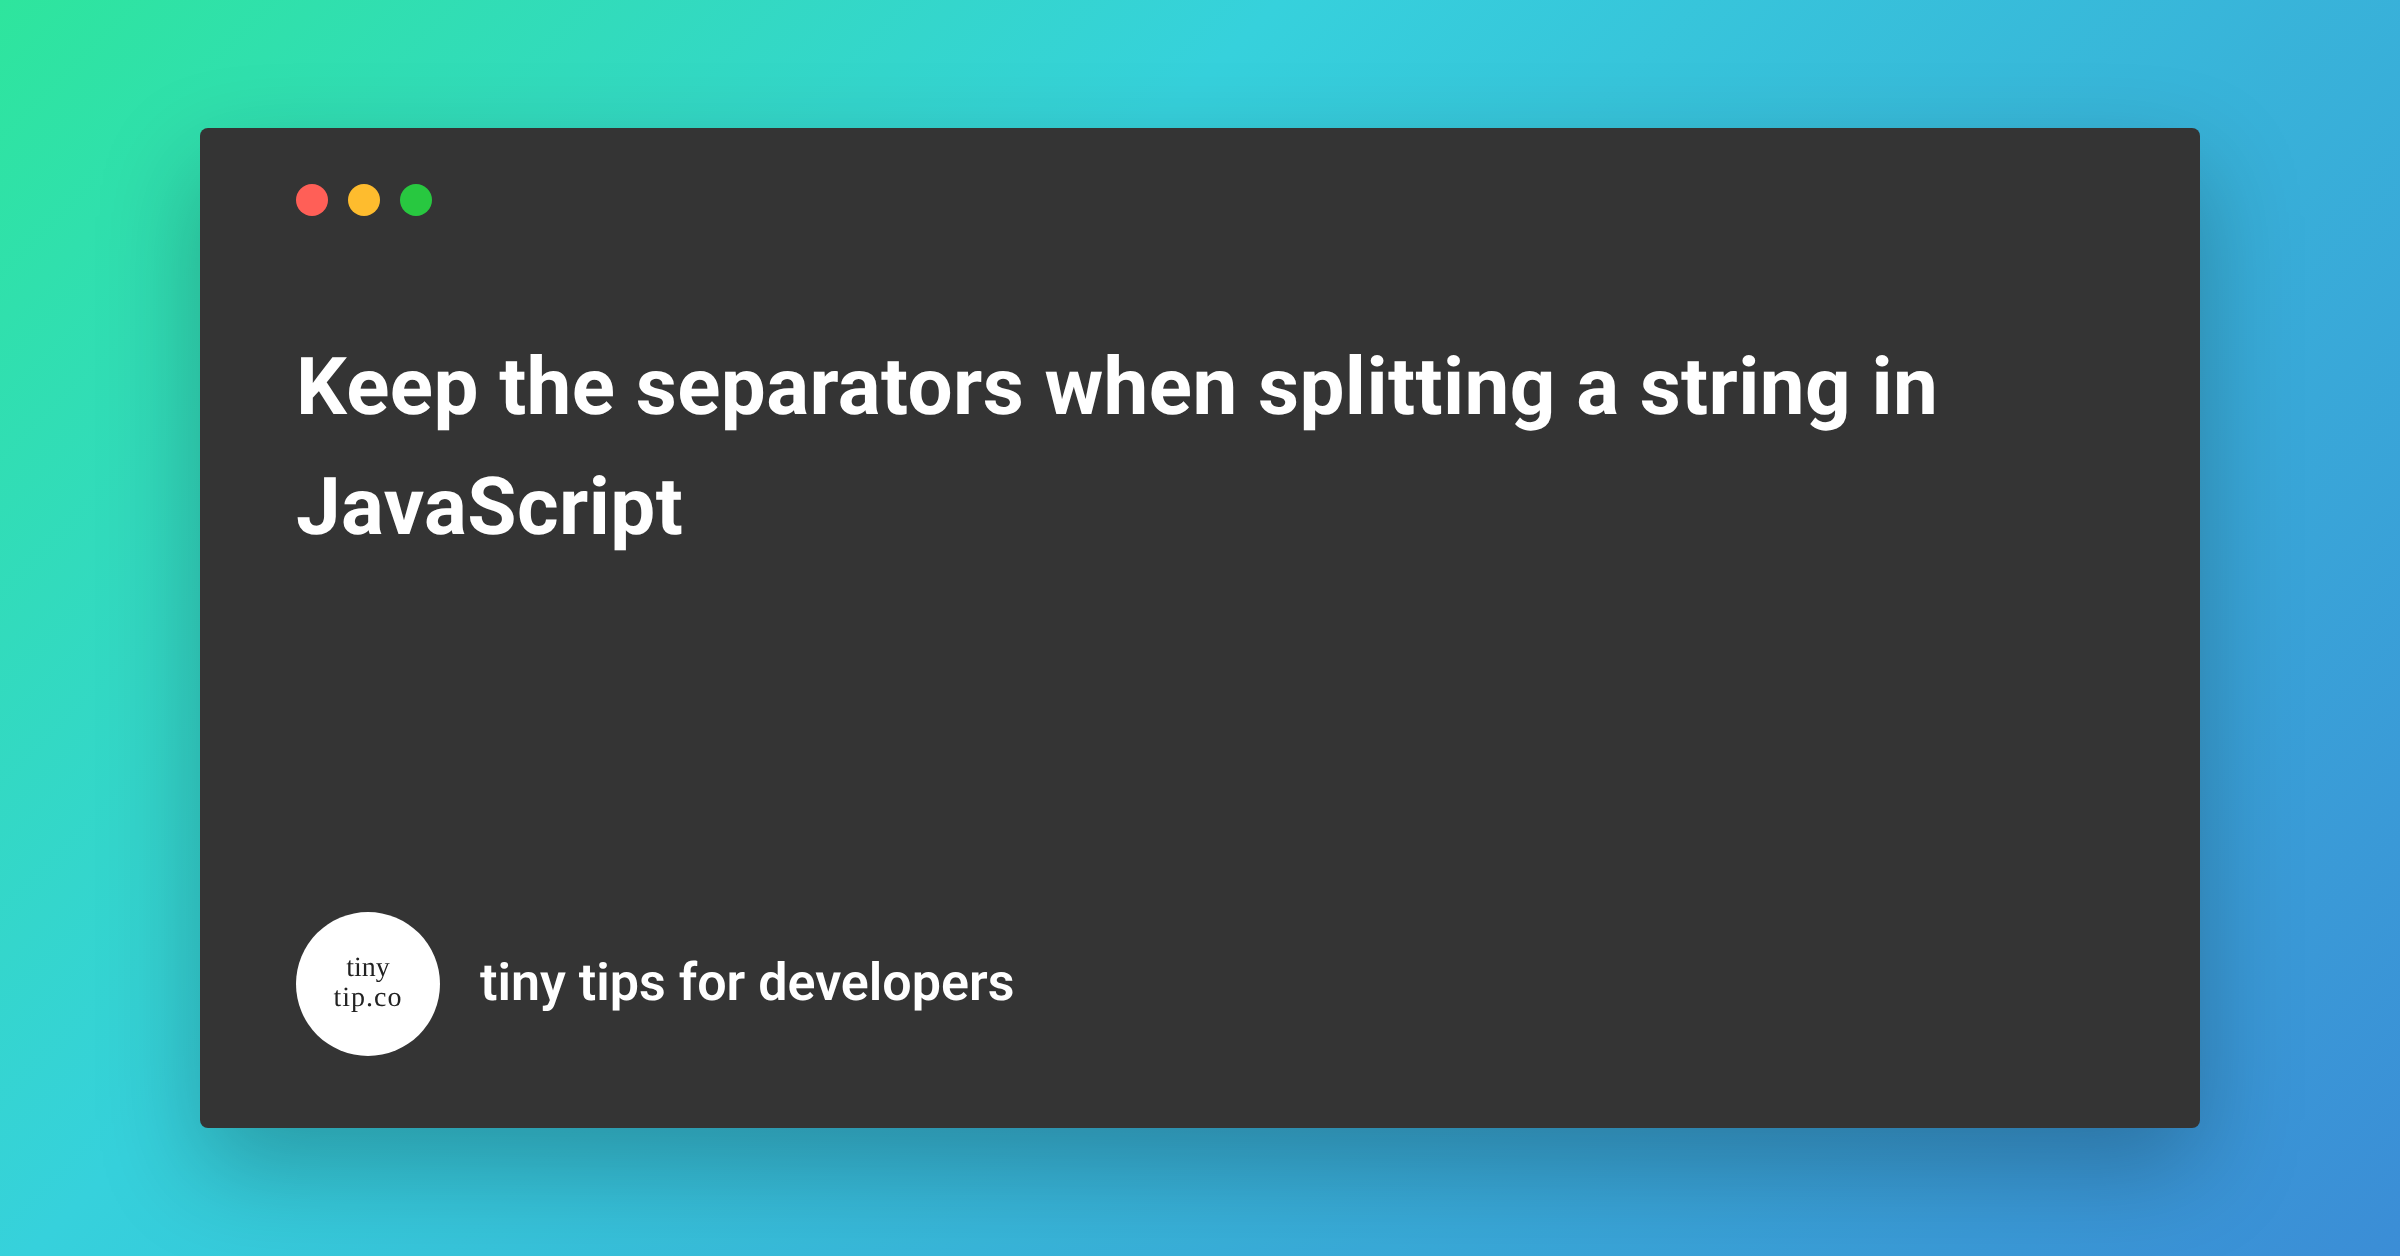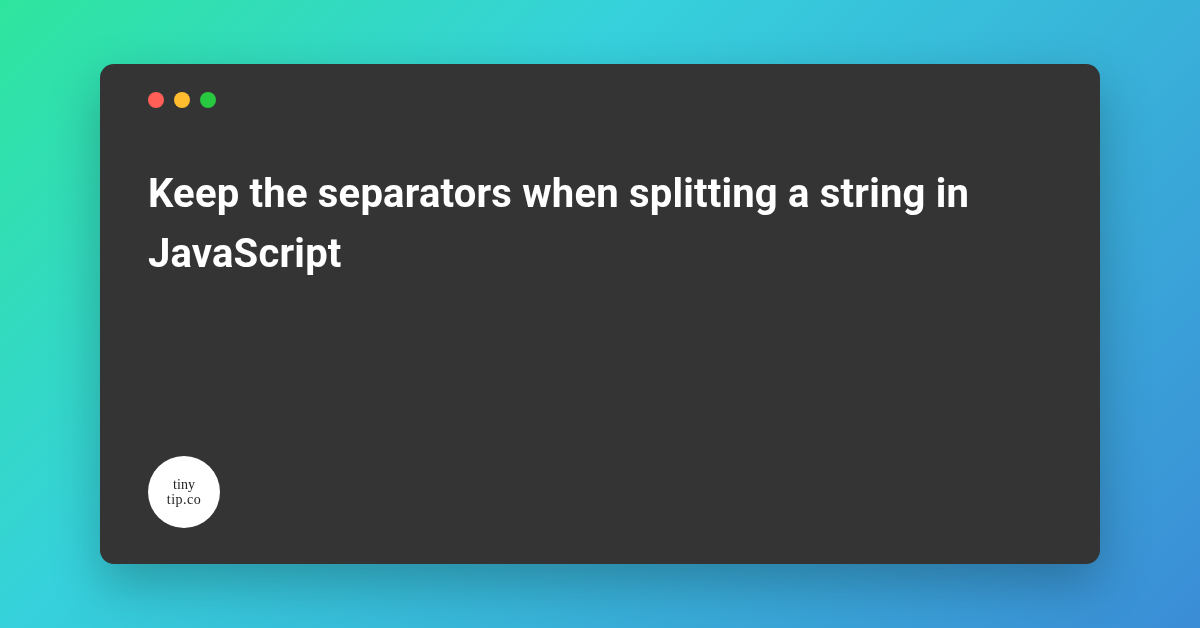--- a/index.html
+++ b/index.html
@@ -14,21 +14,21 @@
       display: flex;
       align-items: center;
       justify-content: center;
       font-family: -apple-system, BlinkMacSystemFont, "Segoe UI", Roboto, Helvetica, Arial, sans-serif;
       overflow: hidden;
     }
     .window {
       width: 1000px;
       height: 500px;
       background: #343434;
-      border-radius: 14px;
+      border-radius: 4px;
       box-shadow: 0 20px 50px rgba(0,0,0,0.25);
       padding: 28px 48px 36px 48px;
       display: flex;
       flex-direction: column;
       position: relative;
     }
     .traffic-lights {
       display: flex;
       gap: 10px;
       margin-bottom: 56px;
@@ -86,14 +86,15 @@
     <div class="dot dot-red"></div>
     <div class="dot dot-yellow"></div>
     <div class="dot dot-green"></div>
   </div>
   <h1 class="title">Keep the separators when splitting a string in JavaScript</h1>
   <div class="footer">
     <div class="logo">
       <span>tiny</span>
       <span class="logo-line2">tip.co</span>
     </div>
+    <div class="tagline">tiny tips for developers</div>
   </div>
 </div>
 
 </body></html>

